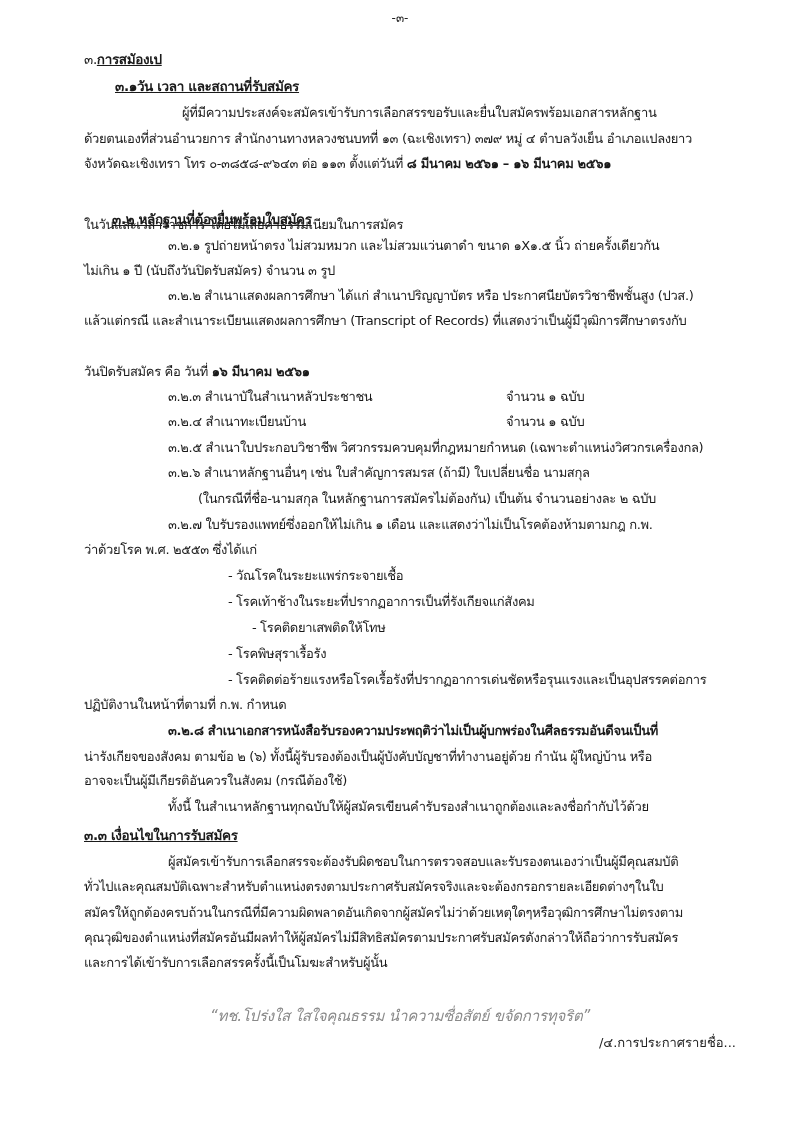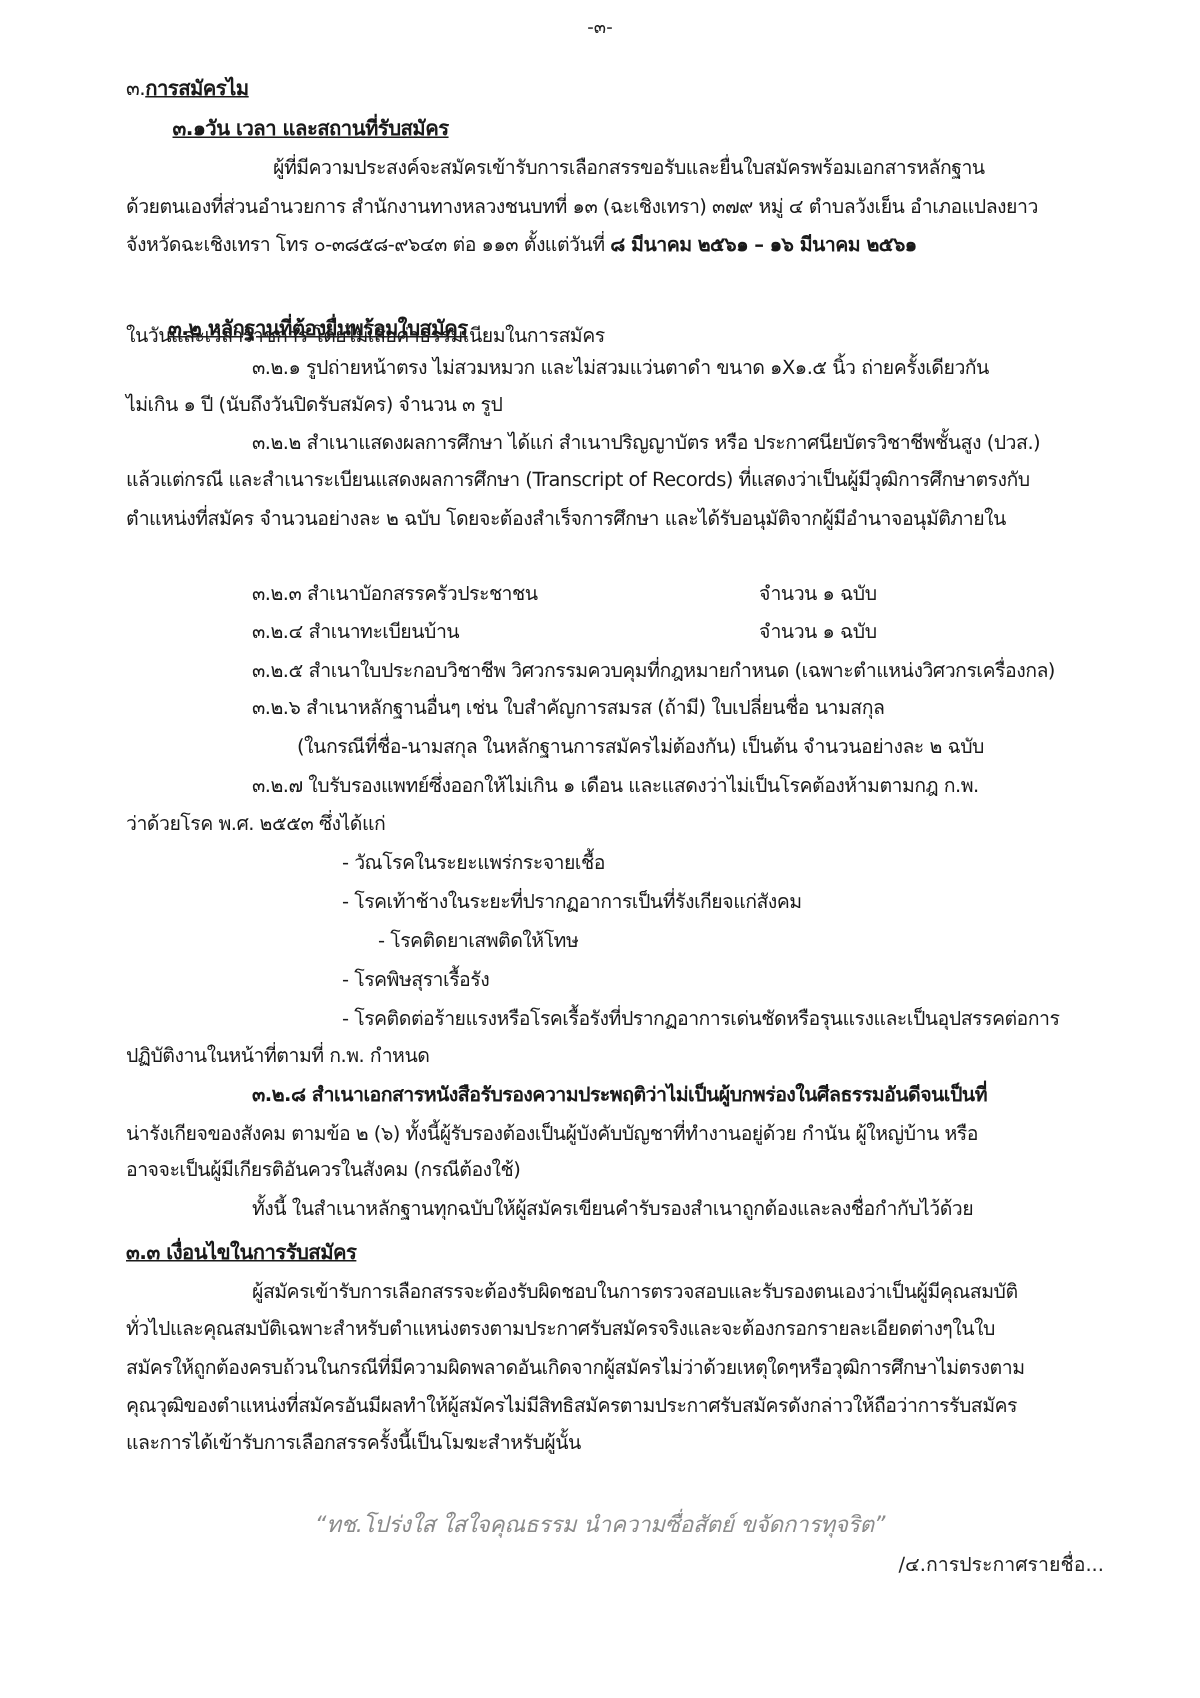--- a/index.html
+++ b/index.html
@@ -23,42 +23,44 @@
   .qty { position: absolute; left: 506px; }
 </style>
 </head>
 <body>
 
 <div class="page">
 
   <div class="pagenum">-๓-</div>
 
   <div class="ln" style="left:84px; top:50px; font-size:13.5px;">
-    <span>๓.</span><span class="hd">การสมัครไม</span>
+    <span>๓.</span><span class="hd">การสมัองเป</span>
   </div>
 
   <div class="ln hd" style="left:115px; top:77px;">๓.๑วัน เวลา และสถานที่รับสมัคร</div>
   <div class="ln" style="left:182px; top:104px;">ผู้ที่มีความประสงค์จะสมัครเข้ารับการเลือกสรรขอรับและยื่นใบสมัครพร้อมเอกสารหลักฐาน</div>
   <div class="ln" style="left:84px; top:130px;">ด้วยตนเองที่ส่วนอำนวยการ  สำนักงานทางหลวงชนบทที่ ๑๓ (ฉะเชิงเทรา)  ๓๗๙ หมู่ ๔ ตำบลวังเย็น อำเภอแปลงยาว</div>
   <div class="ln" style="left:84px; top:155px;">
     <span>จังหวัดฉะเชิงเทรา  โทร ๐-๓๘๕๘-๙๖๔๓ ต่อ ๑๑๓ ตั้งแต่วันที่ </span><span class="b">๘ มีนาคม ๒๕๖๑ – ๑๖ มีนาคม ๒๕๖๑</span>
   </div>
   <div class="ln" style="left:84px; top:180px;margin-top:36px;">ในวันและเวลาราชการ  โดยไม่เสียค่าธรรมเนียมในการสมัคร</div>
 
   <div class="ln hd" style="left:112px; top:210px;">๓.๒ หลักฐานที่ต้องยื่นพร้อมใบสมัคร</div>
 
   <div class="ln" style="left:168px; top:237px;">๓.๒.๑ รูปถ่ายหน้าตรง  ไม่สวมหมวก  และไม่สวมแว่นตาดำ ขนาด ๑X๑.๕ นิ้ว ถ่ายครั้งเดียวกัน</div>
   <div class="ln" style="left:84px; top:262px;">ไม่เกิน ๑ ปี (นับถึงวันปิดรับสมัคร) จำนวน  ๓  รูป</div>
 
   <div class="ln" style="left:168px; top:287px;">๓.๒.๒ สำเนาแสดงผลการศึกษา ได้แก่ สำเนาปริญญาบัตร หรือ ประกาศนียบัตรวิชาชีพชั้นสูง (ปวส.)</div>
   <div class="ln" style="left:84px; top:312px;">แล้วแต่กรณี  และสำเนาระเบียนแสดงผลการศึกษา (Transcript of Records) ที่แสดงว่าเป็นผู้มีวุฒิการศึกษาตรงกับ</div>
-  <div class="ln" style="left:84px; top:338px;">ตำแหน่งที่สมัคร จำนวนอย่างละ ๒ ฉบับ โดยจะต้องสำเร็จการศึกษา และได้รับอนุมัติจากผู้มีอำนาจอนุมัติภายใน</div>
+  <div class="ln" style="left:84px; top:363px;">
+    <span>วันปิดรับสมัคร คือ วันที่  </span><span class="b">๑๖  มีนาคม  ๒๕๖๑</span>
+  </div>
 
   <div class="ln" style="left:168px; top:388px; width:560px;">
-    <span>๓.๒.๓ สำเนาบัอกสรรครัวประชาชน</span>
+    <span>๓.๒.๓ สำเนาบัในสำเนาหลัวประชาชน</span>
     <span class="qty" style="left:338px;">จำนวน  ๑  ฉบับ</span>
   </div>
   <div class="ln" style="left:168px; top:413px; width:560px;">
     <span>๓.๒.๔ สำเนาทะเบียนบ้าน</span>
     <span class="qty" style="left:338px;">จำนวน  ๑  ฉบับ</span>
   </div>
 
   <div class="ln" style="left:168px; top:439px;">๓.๒.๕ สำเนาใบประกอบวิชาชีพ วิศวกรรมควบคุมที่กฎหมายกำหนด (เฉพาะตำแหน่งวิศวกรเครื่องกล)</div>
 
   <div class="ln" style="left:168px; top:464px;">๓.๒.๖ สำเนาหลักฐานอื่นๆ เช่น ใบสำคัญการสมรส (ถ้ามี) ใบเปลี่ยนชื่อ นามสกุล</div>

